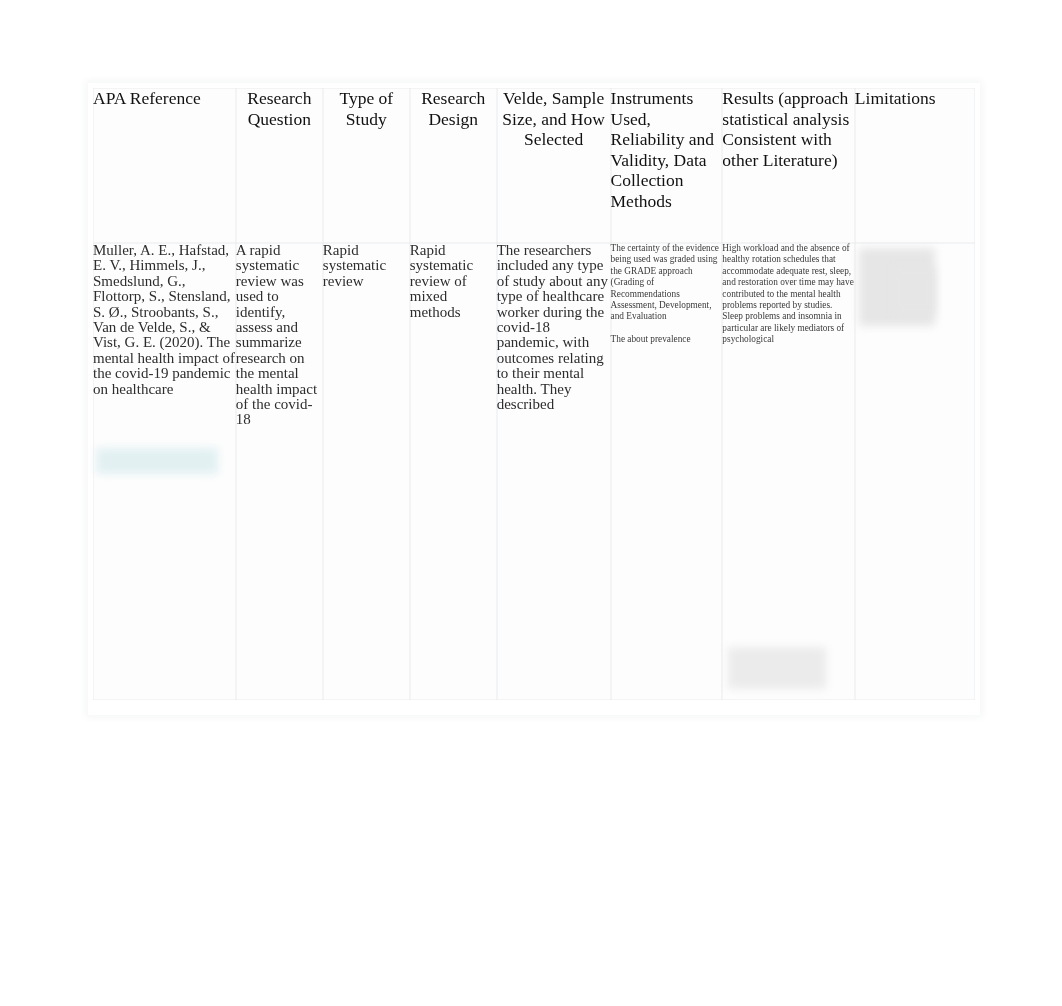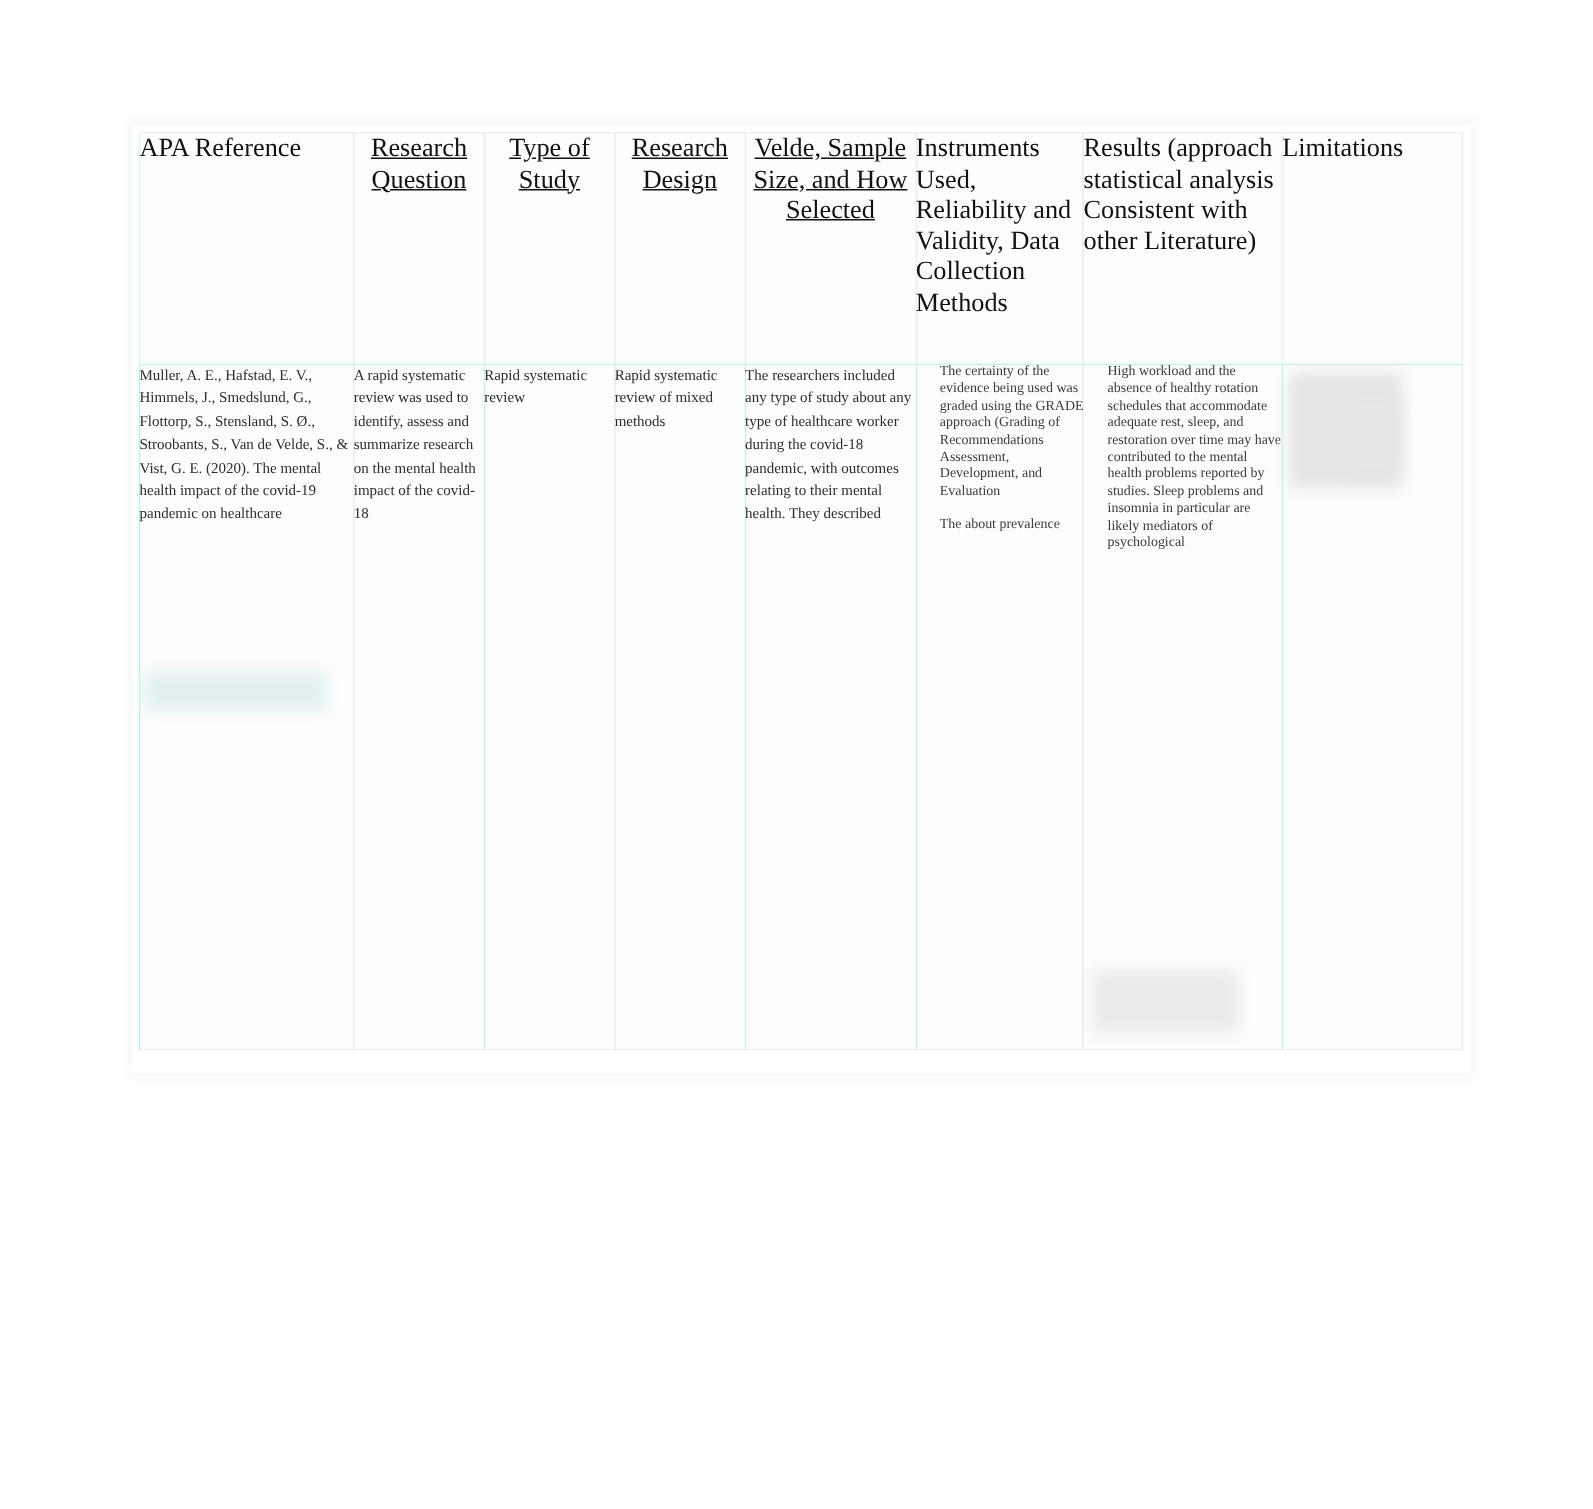--- a/index.html
+++ b/index.html
@@ -28,21 +28,21 @@
   }
 
   
   #matrix-table {
     position: absolute;
     left: 93px;
     top: 88px;
     width: 882px;
     border-collapse: collapse;
     table-layout: fixed;
-    background: #5eead4;
+    background: #404040;
   }
 
   #matrix-table td,
   #matrix-table th {
     vertical-align: top;
     padding: 0;
     margin: 0;
     border: none;
     background: #fdfdfd;
     box-shadow: inset 0 0 0 0.5px rgba(230,232,234,0.85);
@@ -52,44 +52,43 @@
   .hdr-cell {
     height: 155px;
     padding: 14px 7px 6px 8px;
     font-size: 17.5px;
     line-height: 20.5px;
     font-weight: normal;
     color: #111111;
     text-align: left;
     background: #fdfdfd;
   }
-  .hdr-cell.center { text-align: center; text-decoration: underline; }
+  .hdr-cell.center { text-align: center; }
 
   
   .body-cell {
     height: 457px;
     padding: 9px 8px 4px 8px;
     background: #fefefe;
     position: relative;
   }
 
   .cell-txt {
-    font-size: 10px;
+    font-size: 15px;
     line-height: 15.4px;
     color: #2d2d2d;
     text-align: left;
     white-space: pre-line;
     font-family: "Liberation Serif", "DejaVu Serif", serif;
   }
   
   .cell-txt.dense {
     font-size: 9.3px;
     line-height: 11.4px;
     color: #3a3a3a;
-    margin-left: 16px;
   }
   .cell-txt.dense + .cell-txt.dense {
     margin-top: 11px;
   }
 
   
   .redaction {
     position: absolute;
     border-radius: 3px;
     pointer-events: none;

